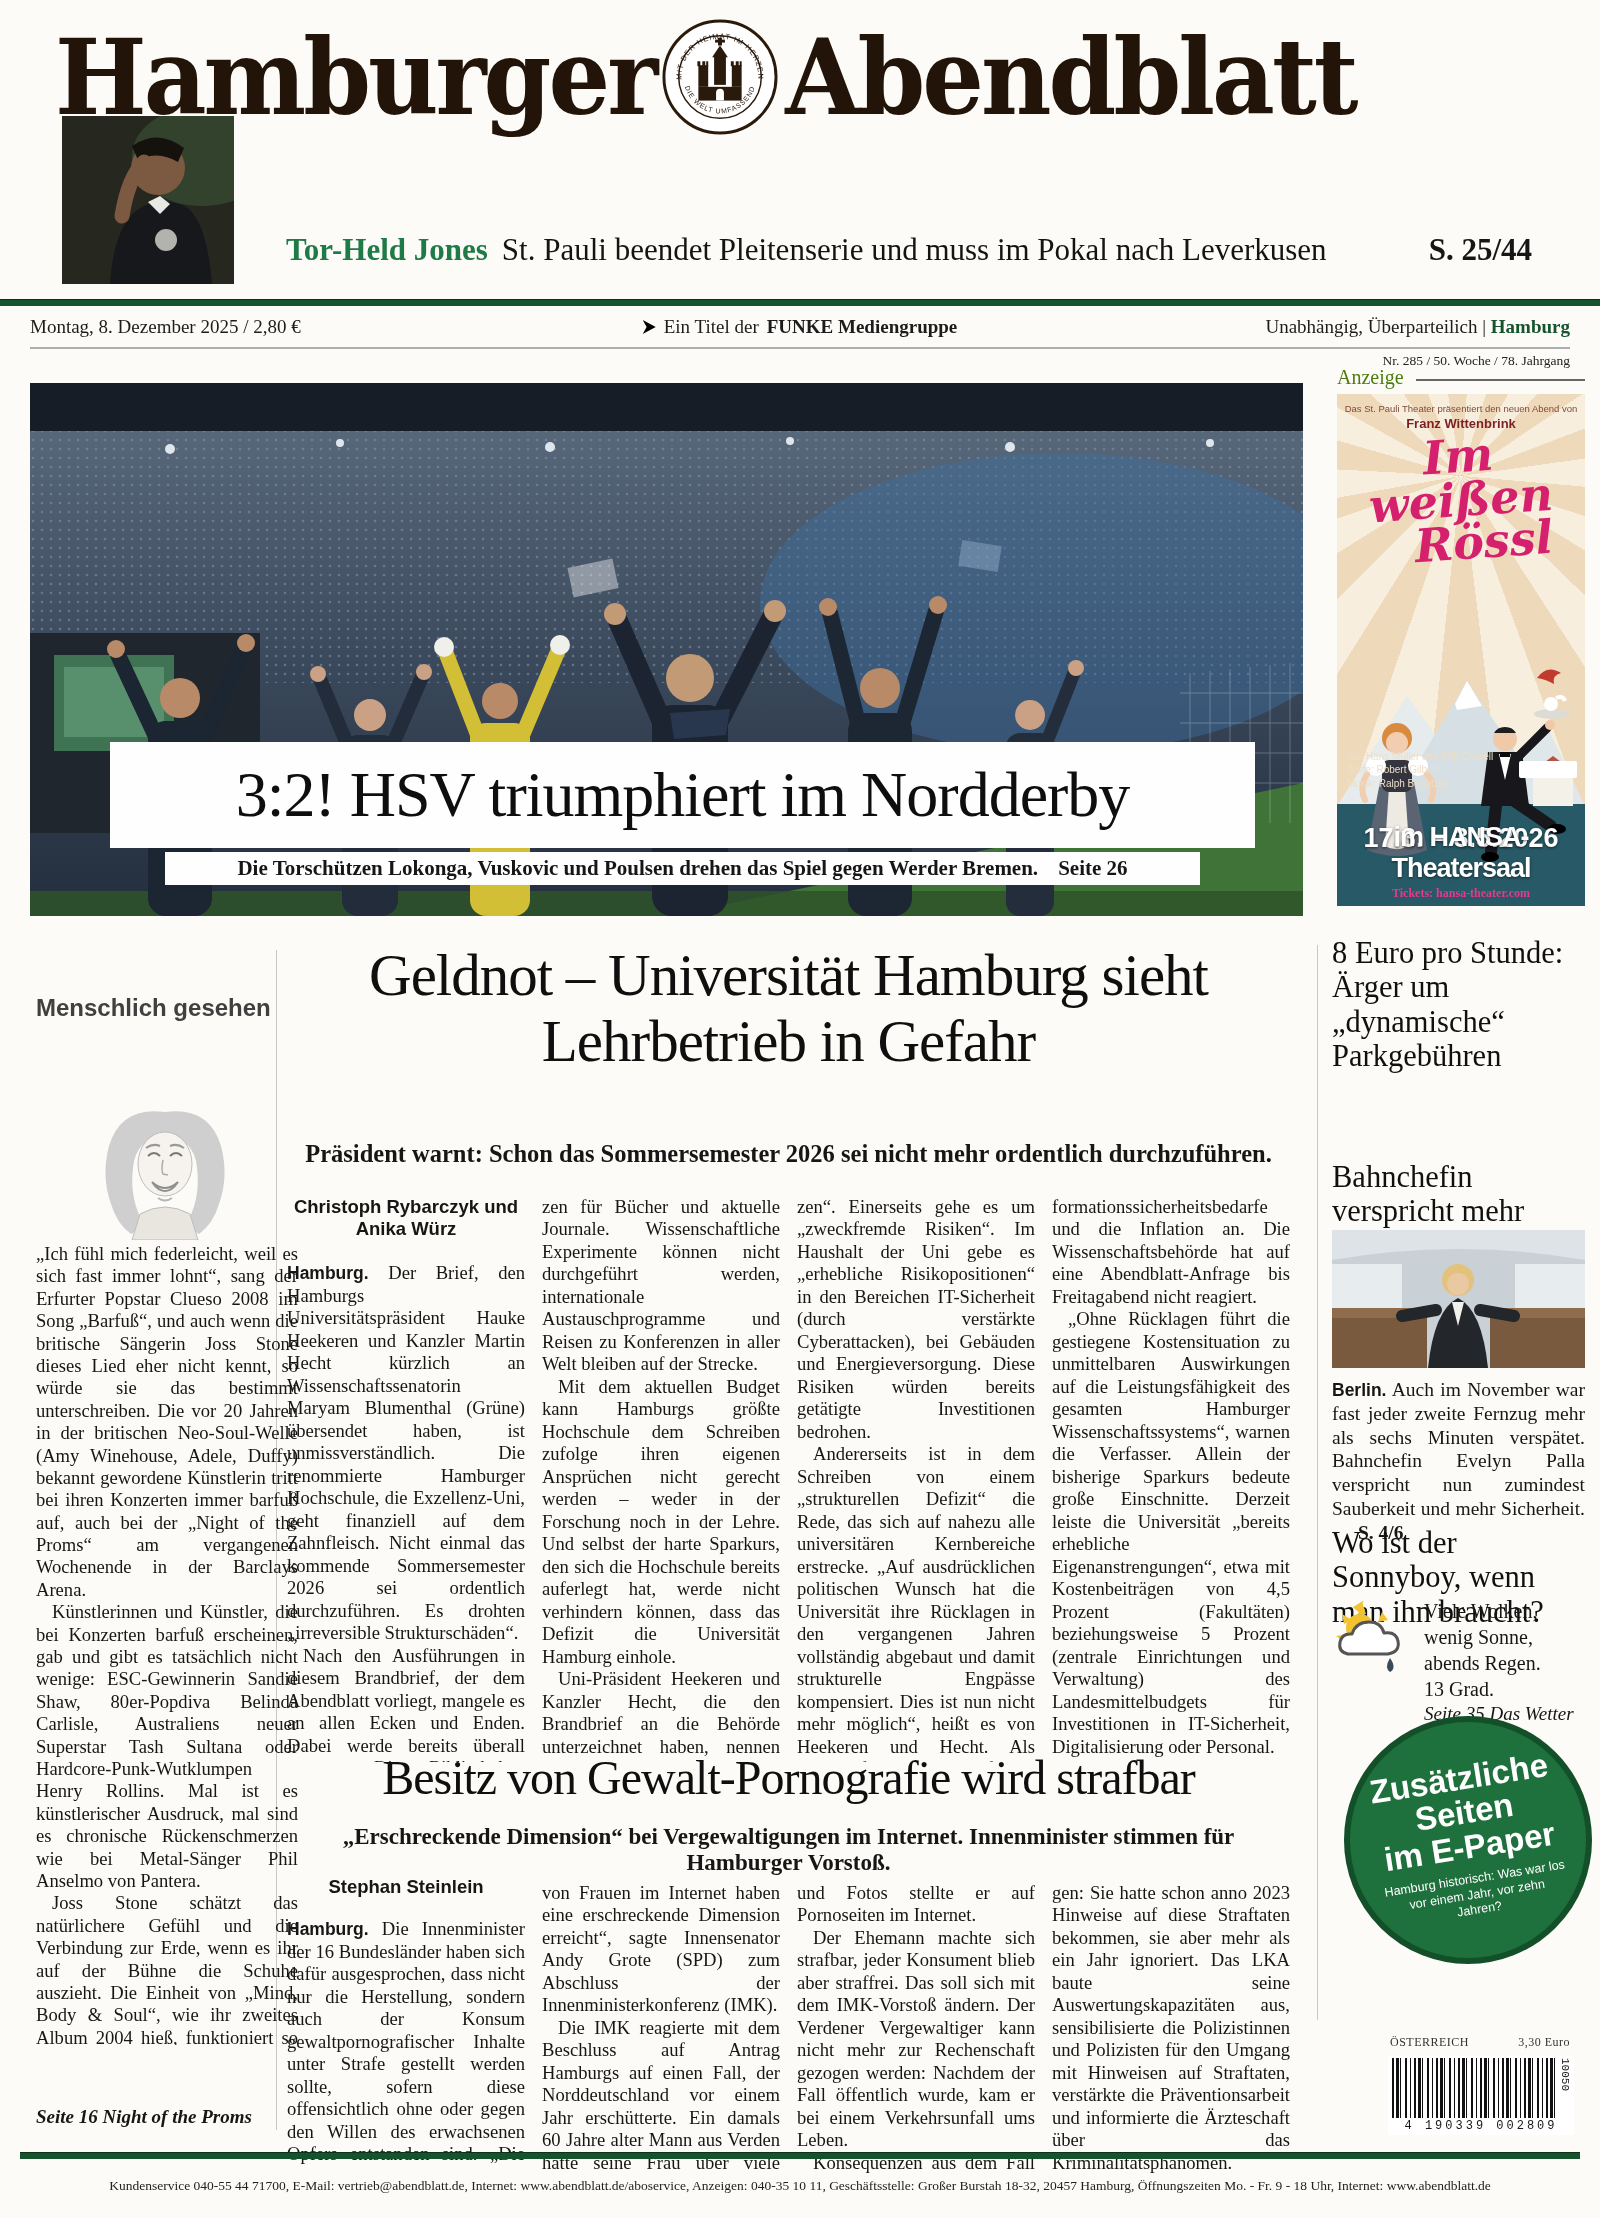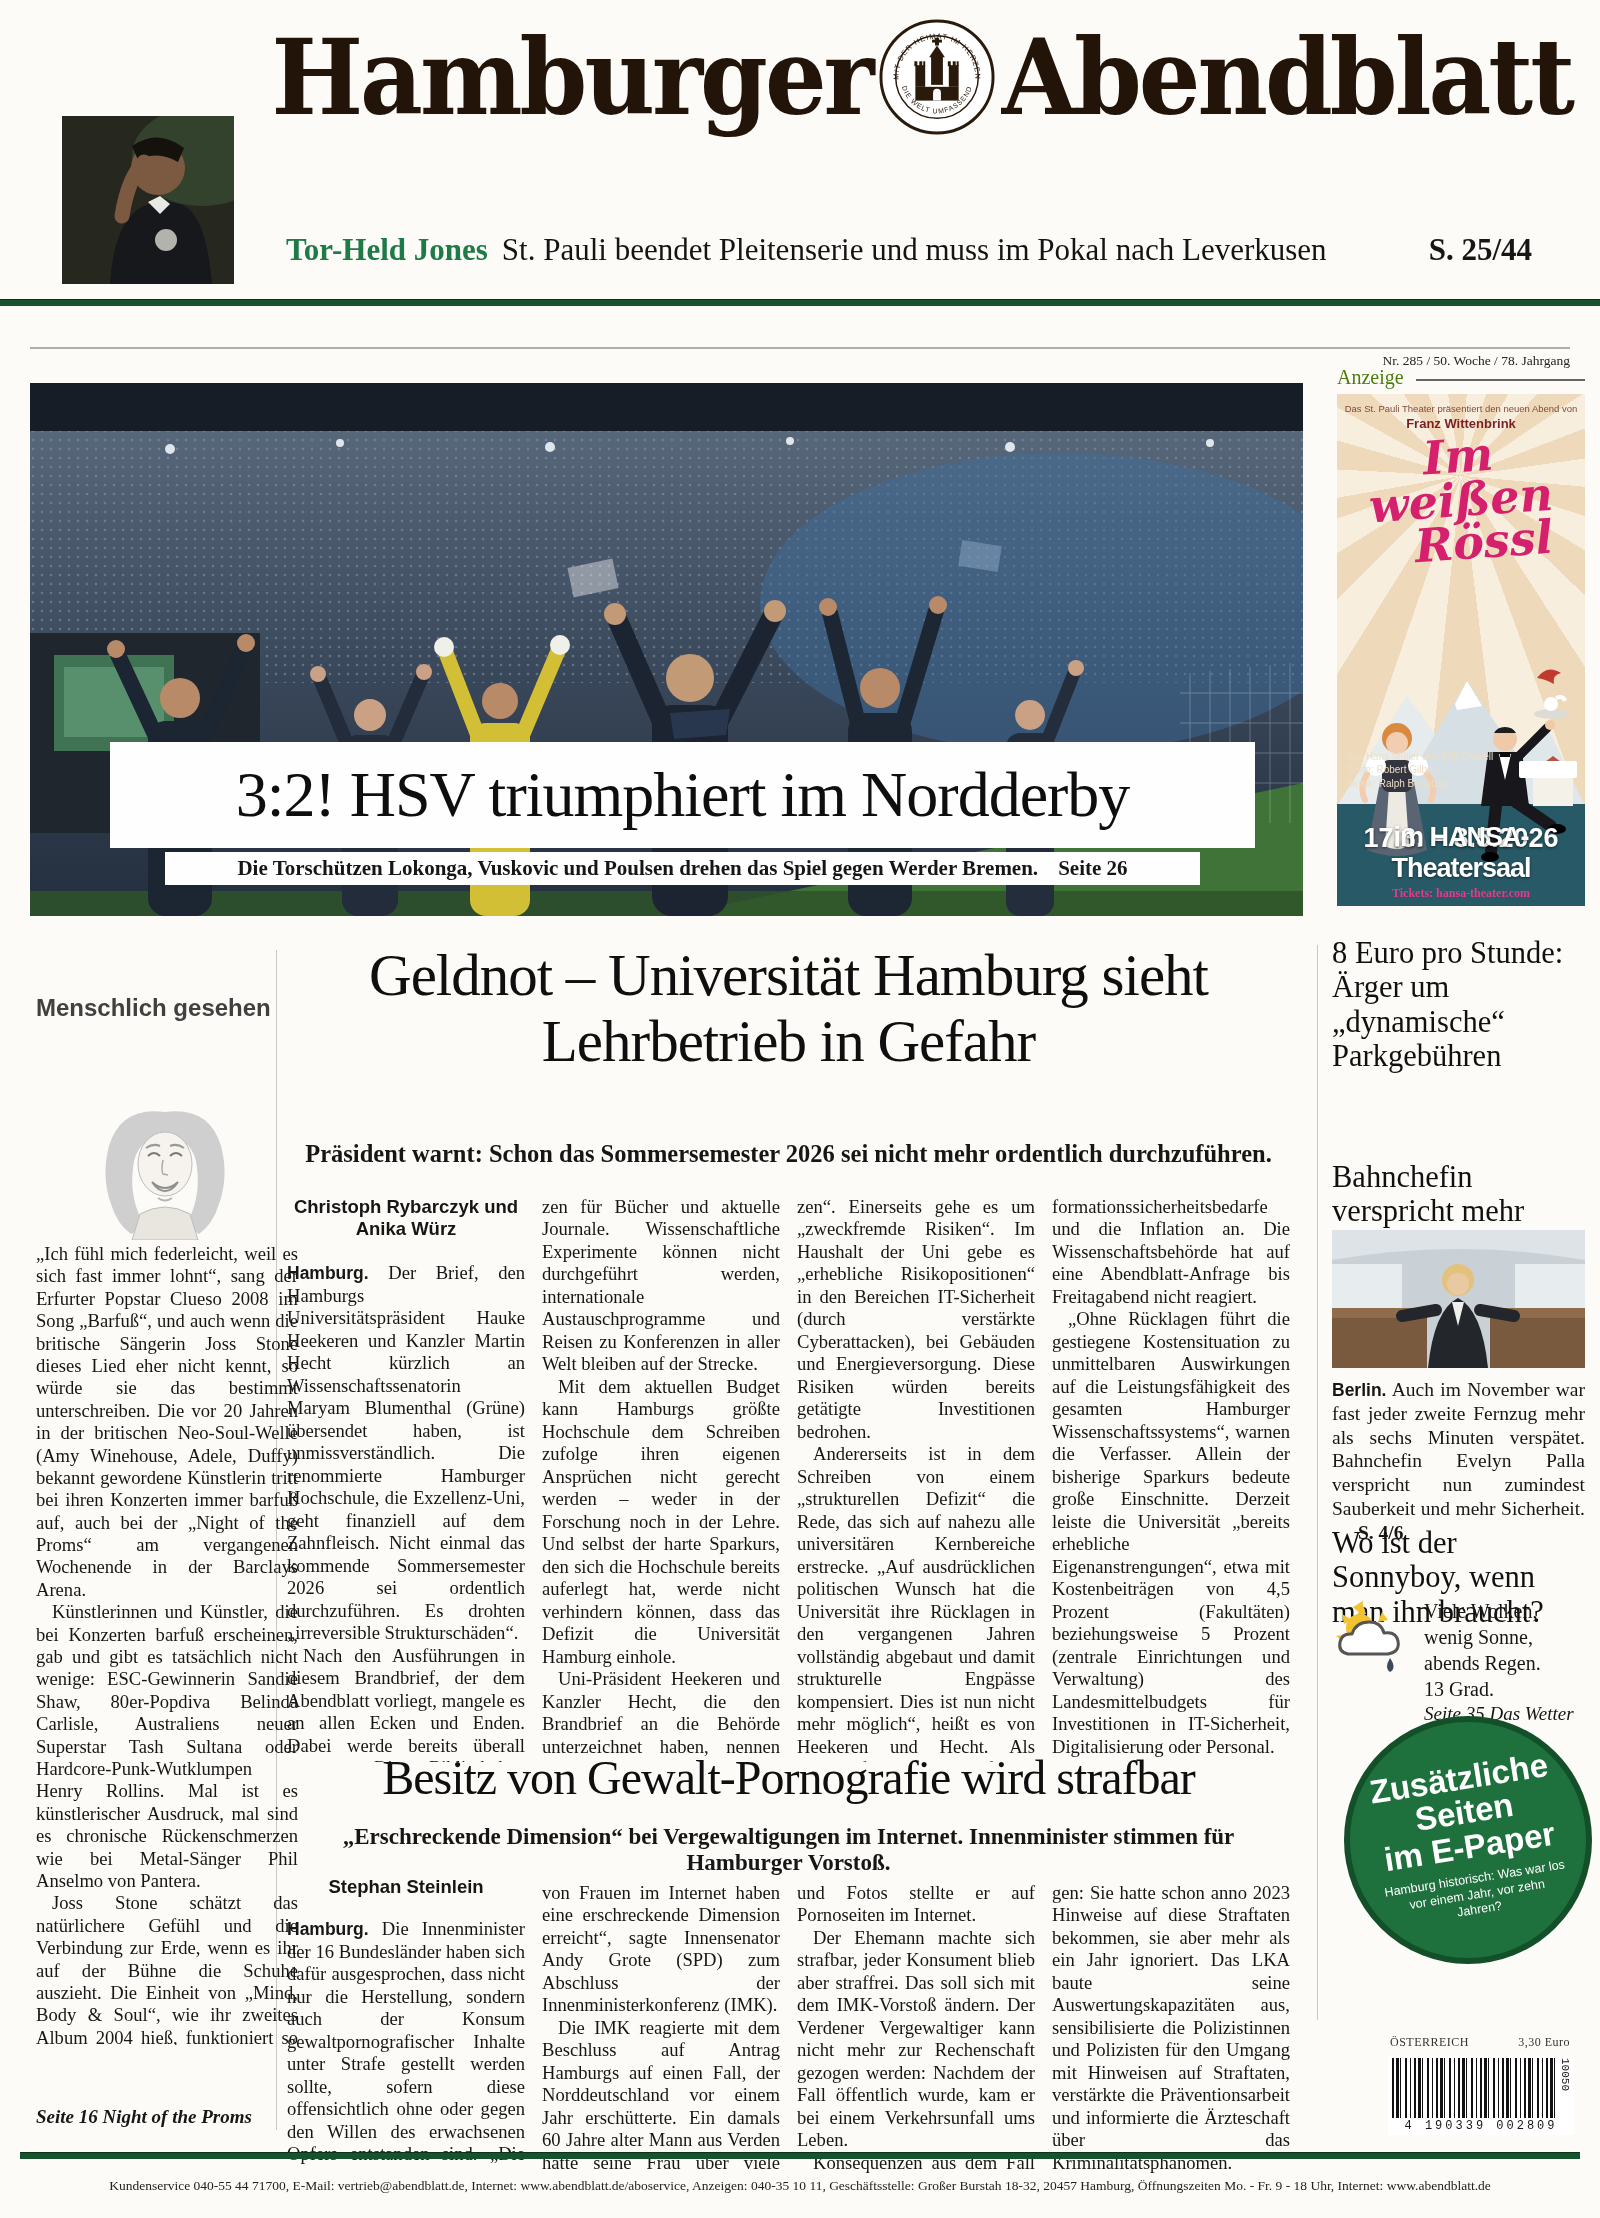--- a/index.html
+++ b/index.html
@@ -1,21 +1,21 @@
 <!DOCTYPE html>
 <html lang="de"><head>
 <meta charset="utf-8">
 <style>
   html,body{margin:0;padding:0;background:#d9d9d6;}
   .page{position:relative;width:1600px;height:2218px;margin:0 auto;background:#fcfbf7;overflow:hidden;
         color:#161616;font-family:"Liberation Serif",serif;}
   .abs{position:absolute;}
 
   
-  .masthead{left:55px;right:28px;top:8px;height:138px;display:flex;align-items:center;justify-content:flex-end;}
+  .masthead{left:55px;right:28px;top:8px;height:138px;display:flex;align-items:center;justify-content:flex-start;}
   .mast-title{font-family:"DejaVu Serif",serif;font-weight:bold;font-size:97px;color:#221408;
               letter-spacing:-3px;transform:scaleY(1.08);white-space:nowrap;}
   .crest{width:118px;height:118px;flex:0 0 auto;margin:0 6px;}
 
   
   .teaser-photo{left:62px;top:116px;width:172px;height:168px;}
   .teaser-row{left:245px;top:232px;right:68px;display:flex;align-items:baseline;font-size:31px;}
   .teaser-kicker{color:#1e7a46;font-weight:bold;margin-right:14px;white-space:nowrap;margin-left:41px;}
   .teaser-text{color:#141414;flex:1;}
   .teaser-page{font-weight:bold;margin-left:16px;white-space:nowrap;}
@@ -182,20 +182,32 @@
   </svg>
 
   <div class="abs teaser-row">
     <span class="teaser-kicker">Tor-Held Jones</span>
     <span class="teaser-text">St. Pauli beendet Pleitenserie und muss im Pokal nach Leverkusen</span>
     <span class="teaser-page">S. 25/44</span>
   </div>
 
   <div class="abs rule-green"></div>
 
+  <div class="abs dateline">
+    <span class="dl-left">Montag, 8. Dezember 2025 / 2,80 €</span>
+    <span class="dl-center">
+      <span class="funke-mark"></span>
+      <span>Ein Titel der</span>
+      <b>FUNKE Mediengruppe</b>
+    </span>
+    <span class="dl-right">
+      <span>Unabhängig, Überparteilich | </span>
+      <span class="dl-city">Hamburg</span>
+    </span>
+  </div>
   <div class="abs rule-gray"></div>
   <div class="abs issue-line">Nr. 285 / 50. Woche / 78. Jahrgang</div>
 
   <div class="abs lead-photo">
     <svg viewBox="0 0 1273 533" preserveAspectRatio="none">
       <defs>
         <linearGradient id="sky" x1="0" y1="0" x2="0" y2="1">
           <stop offset="0" stop-color="#5d6e80"></stop>
             <stop offset="0.55" stop-color="#39475a"></stop>
             <stop offset="1" stop-color="#232e3d"></stop>

